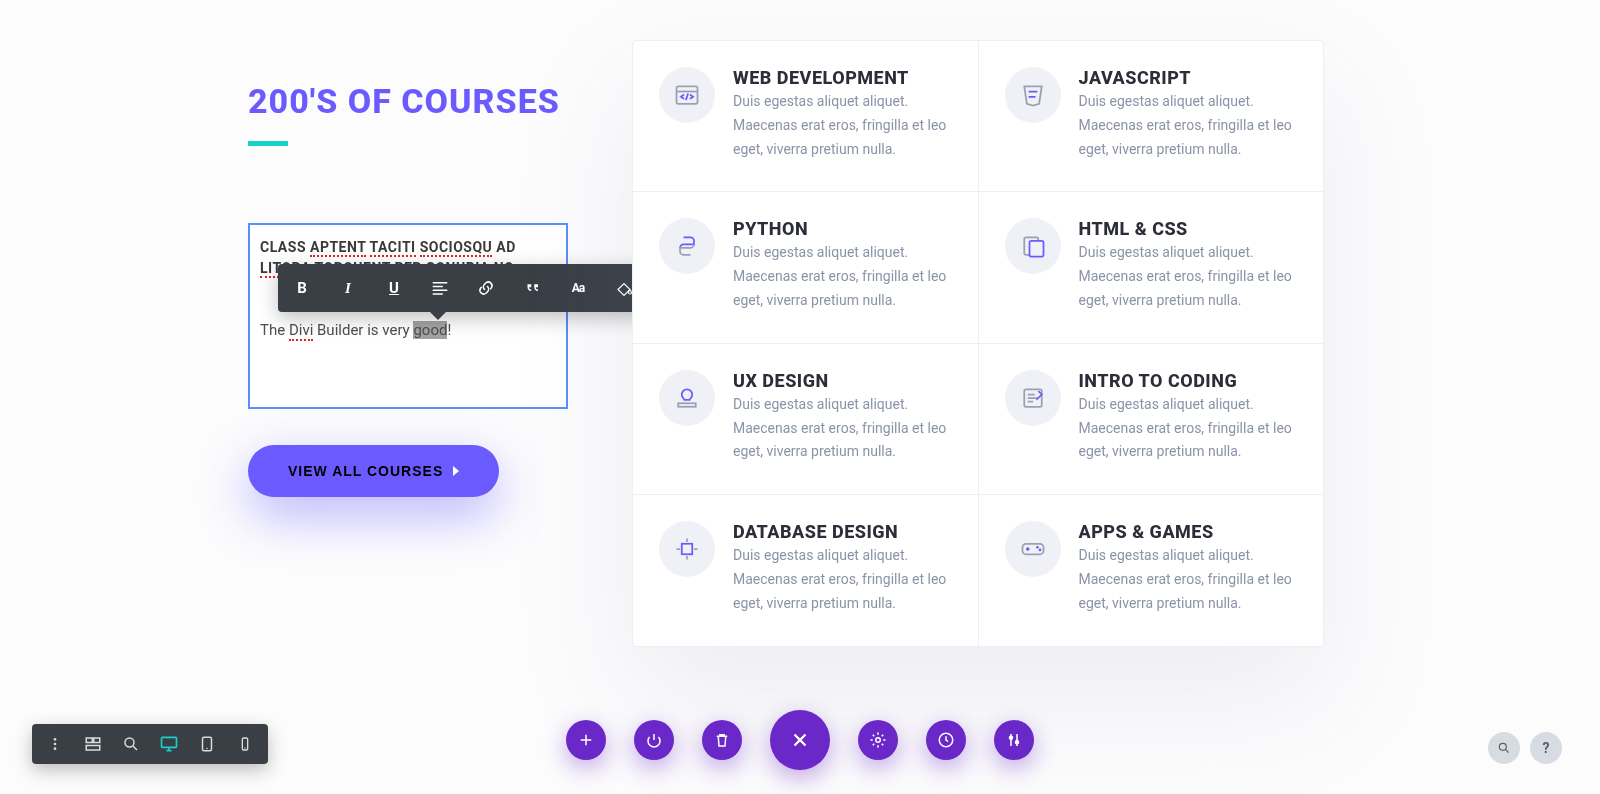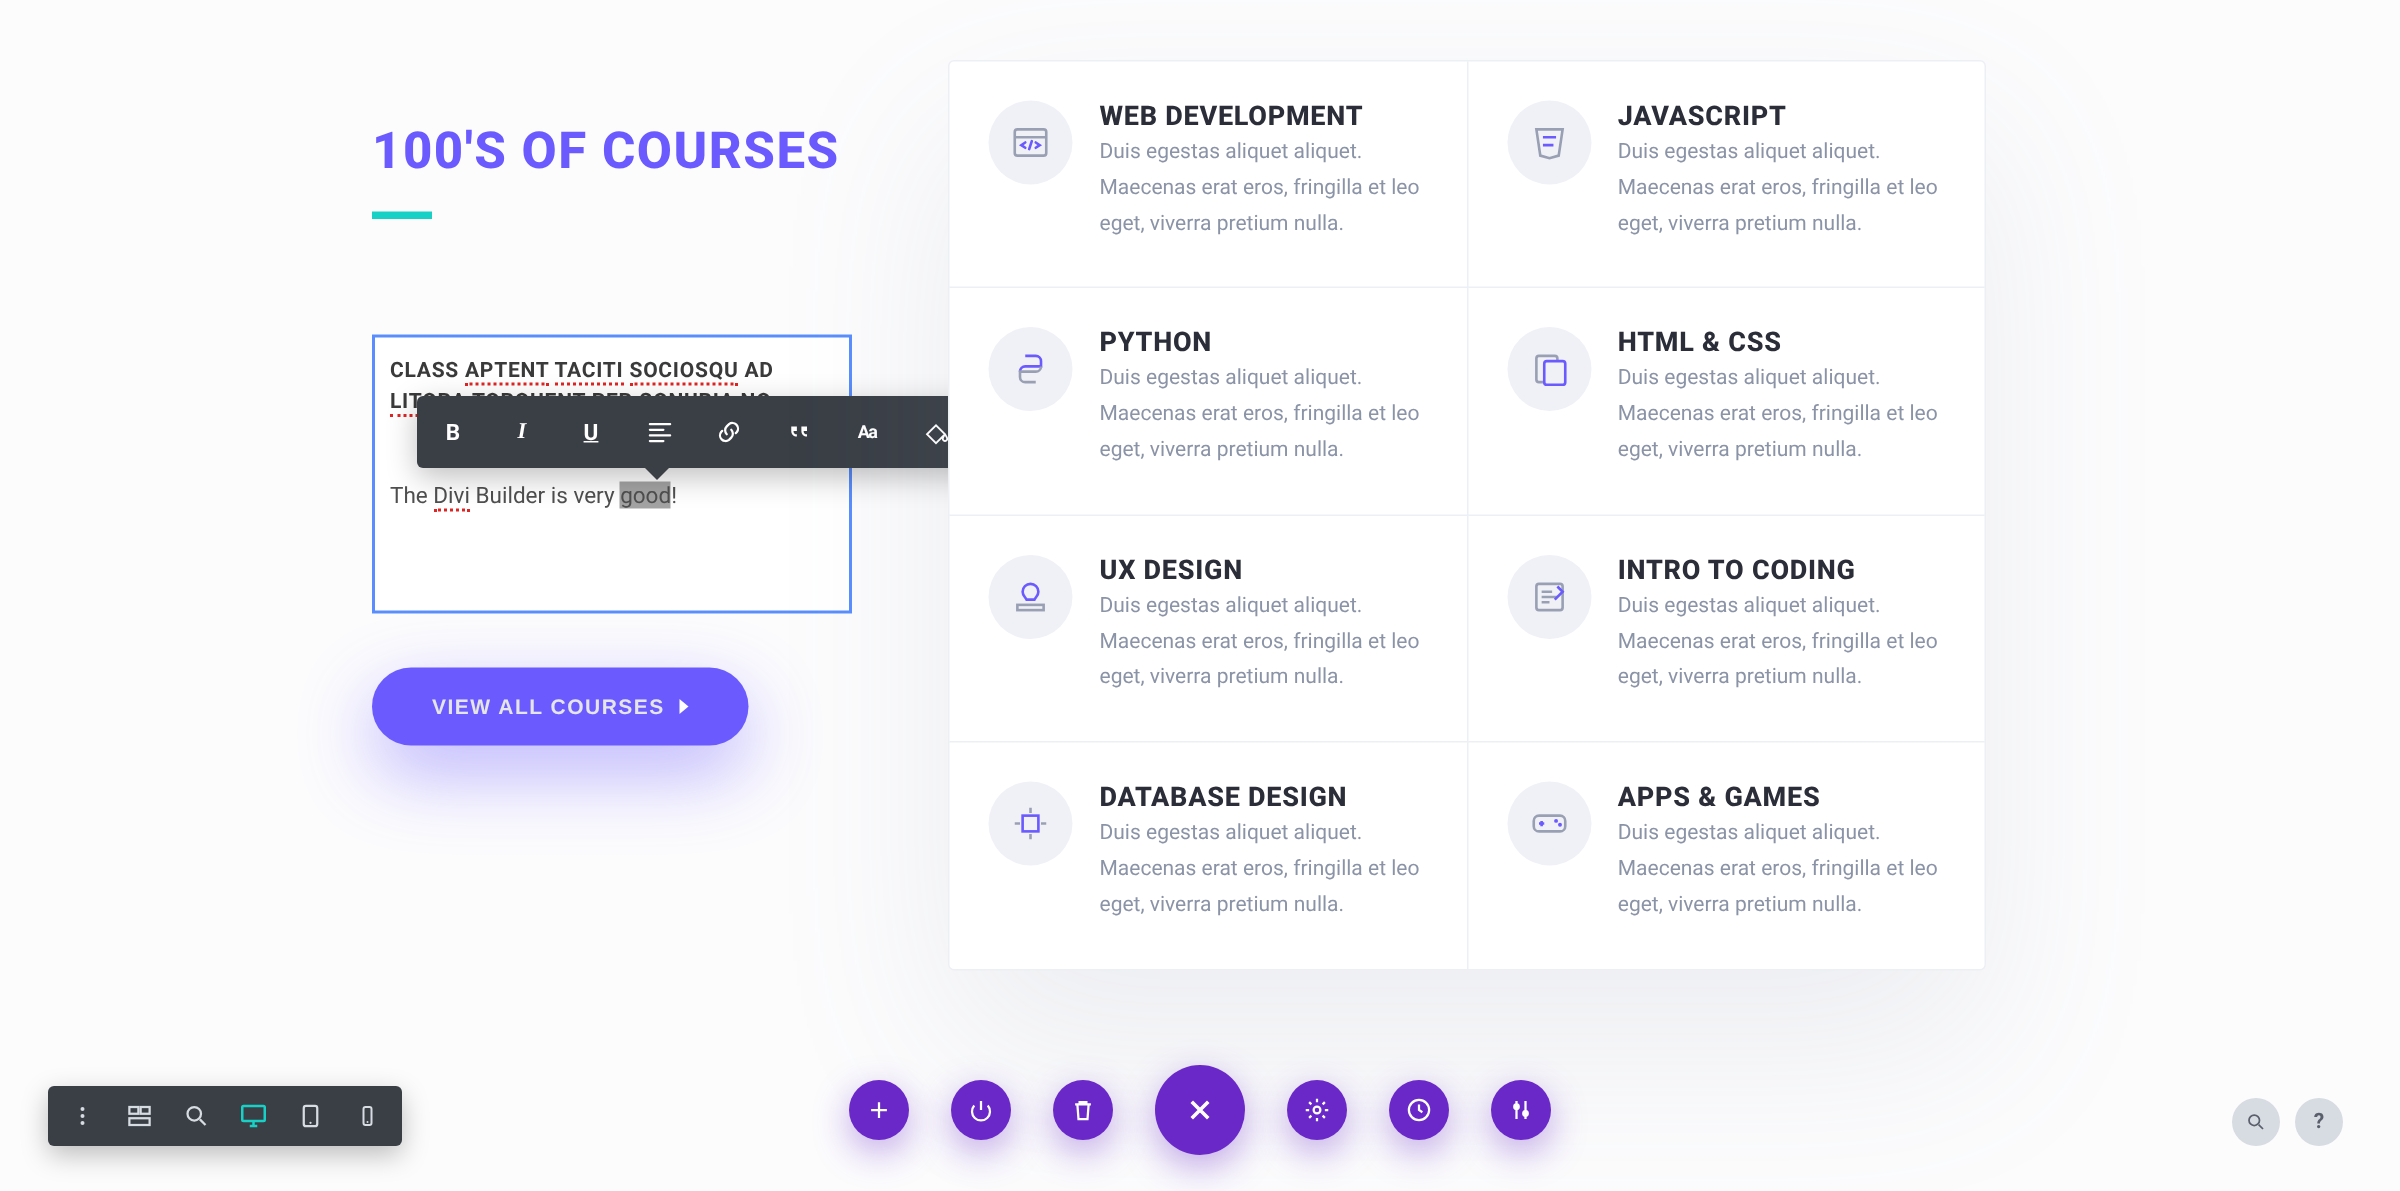--- a/index.html
+++ b/index.html
@@ -18,21 +18,21 @@
   .sel { background: #a3a3a3; }
 
   
   .inline-toolbar { position: absolute; left: 278px; top: 264px; height: 48px; padding: 0 12px; background: #3a3f46; border-radius: 4px; display: flex; align-items: center; gap: 22px; color: #fff; font-weight: 700; font-size: 15px; box-shadow: 0 6px 20px rgba(0,0,0,.25); }
   .inline-toolbar .tb-btn { width: 24px; height: 24px; display:flex; align-items:center; justify-content:center; cursor:pointer; color:#fff; fill:#fff; }
   .inline-toolbar::after { content:""; position:absolute; bottom:-8px; left:152px; width:0; height:0; border-left:8px solid transparent; border-right:8px solid transparent; border-top:8px solid #3a3f46; }
   .tb-i { font-style: italic; font-family: Georgia, serif; }
   .tb-u { text-decoration: underline; }
   .tb-font { font-size: 12px; letter-spacing: -1px; text-align: center; }
 
-  .cta-btn { position: absolute; left: 248px; top: 445px; height: 52px; padding: 0 40px; border-radius: 40px; background: #6b5bff; color: #e5e5e5; font-weight: 700; letter-spacing: 1px; font-size: 14px; display:flex; align-items:center; gap:10px; border:none; cursor:pointer; box-shadow: 0 18px 50px rgba(107,91,255,.45);}
+  .cta-btn { position: absolute; left: 248px; top: 445px; height: 52px; padding: 0 40px; border-radius: 40px; background: #6b5bff; color: #000000; font-weight: 700; letter-spacing: 1px; font-size: 14px; display:flex; align-items:center; gap:10px; border:none; cursor:pointer; box-shadow: 0 18px 50px rgba(107,91,255,.45);}
   .cta-caret { width:0;height:0;border-top:5px solid transparent;border-bottom:5px solid transparent;border-left:6px solid #fff;}
 
   
   .grid { position: absolute; left: 632px; top: 40px; width: 692px; background:#fff; border:1px solid #eceff4; border-radius:4px; box-shadow: 0 50px 120px rgba(120,130,160,.12);}
   .row { display:flex; }
   .cell { flex:1; padding: 26px 26px 30px 26px; border-bottom:1px solid #eceff4; display:flex; gap:18px; }
   .row .cell:first-child { border-right:1px solid #eceff4; }
   .row:last-child .cell { border-bottom: none; }
   .icon-wrap { width:56px; height:56px; border-radius:50%; background:#f0f1f6; flex:0 0 56px; display:flex; align-items:center; justify-content:center; }
   .icon-wrap svg { width:28px; height:28px; }
@@ -59,21 +59,21 @@
   .btn-draft { background:#2c8eff; color:#fff; border:none; height:40px; padding:0 16px; font-weight:700; border-radius:4px 0 0 4px; cursor:pointer;}
   .btn-publish { background:#20c997; color:#fff; border:none; height:40px; padding:0 16px; font-weight:700; border-radius:0 4px 4px 0; cursor:pointer;}
   .btn-group { display:flex; box-shadow:0 6px 18px rgba(0,0,0,.12);}
 </style>
 </head>
 <body>
 
 <div class="canvas">
 
   <div class="left-col">
-    <div class="heading">100'S OF COURSES</div>
+    <div class="heading">200'S OF COURSES</div>
     <div class="heading-underline"></div>
   </div>
 
   <div class="editor-box">
     <div class="editor-strong">
       <span>CLASS </span><span class="sp-red">APTENT</span><span> </span><span class="sp-red">TACITI</span><span> </span><span class="sp-red">SOCIOSQU</span><span> AD </span><span class="sp-red">LITORA</span><span> TORQUENT PER CONUBIA </span><span>NO</span>
     </div>
     <div class="editor-para">
       <span>The </span><span class="sp-red">Divi</span><span> Builder is very </span><span class="sel">good</span><span>!</span>
     </div>

